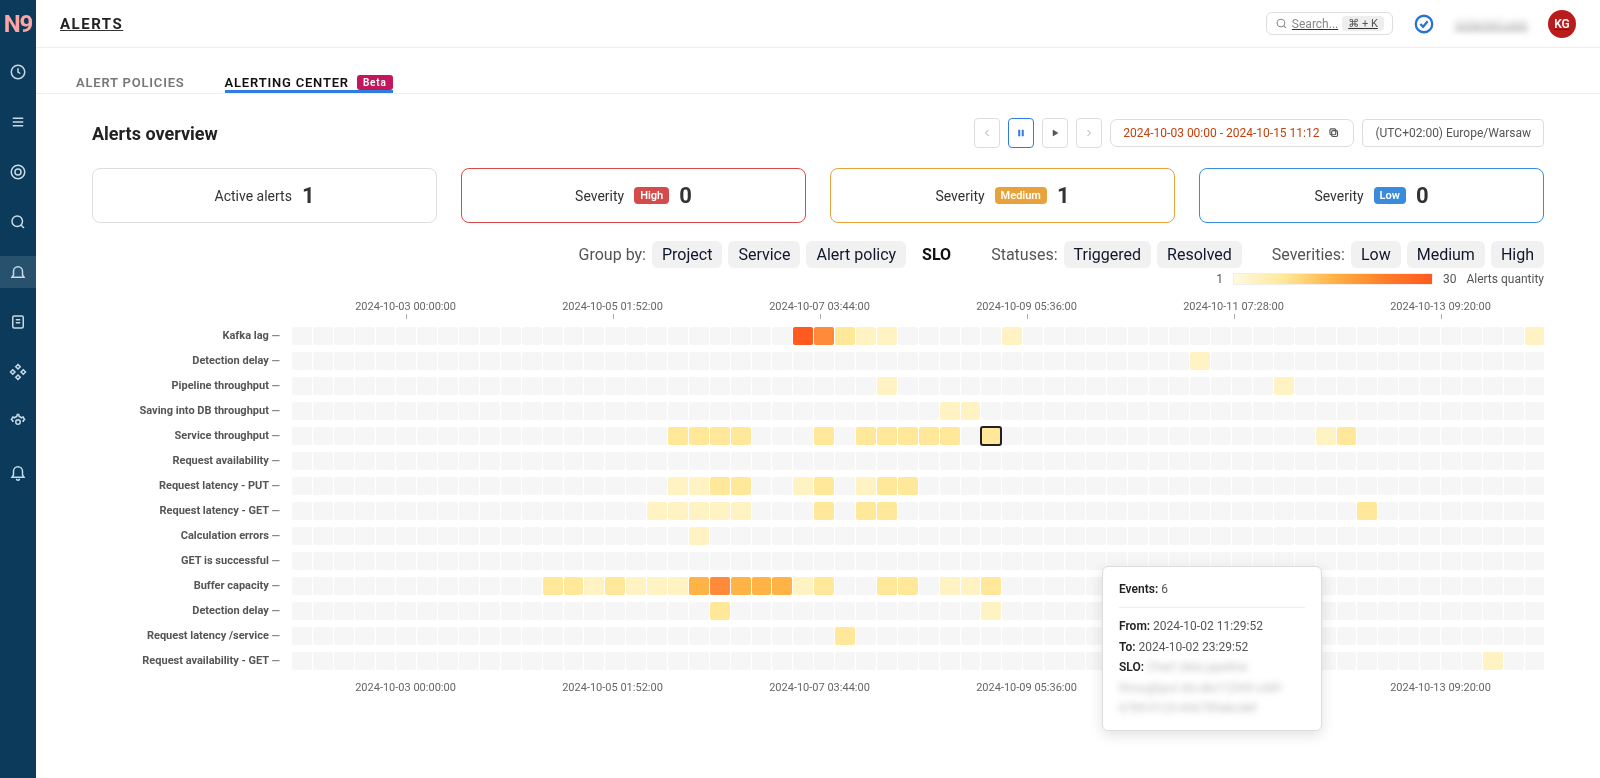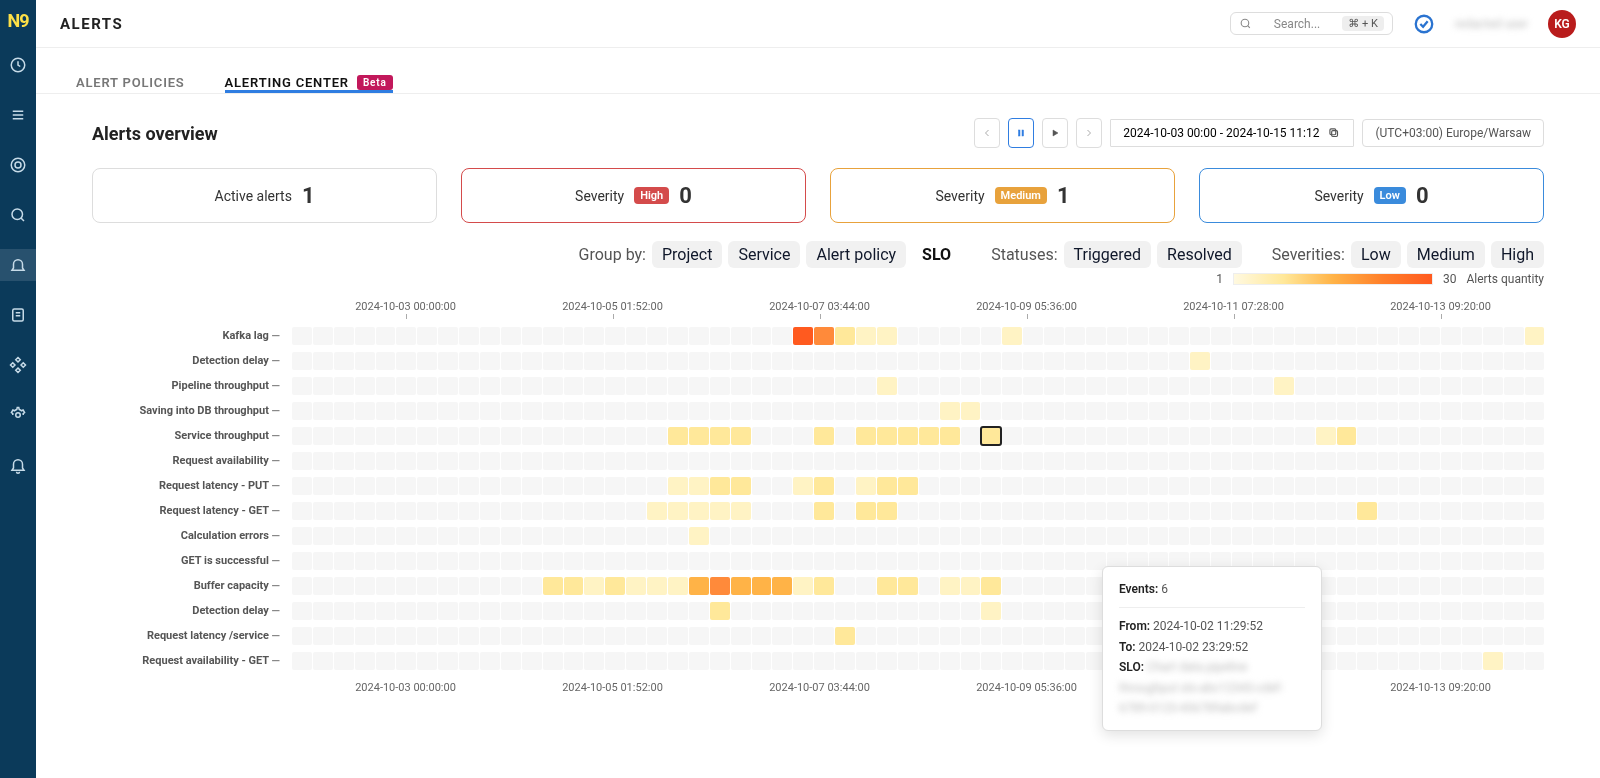--- a/index.html
+++ b/index.html
@@ -1,51 +1,51 @@
 <!DOCTYPE html>
 <html><head>
 <meta charset="utf-8">
 <style>
 * { box-sizing: border-box; margin: 0; padding: 0; }
 body { font-family: -apple-system, BlinkMacSystemFont, "Segoe UI", Roboto, Arial, sans-serif; font-size: 13px; color: #333; background: #fff; }
 
 .app { display: flex; height: 778px; width: 1600px; overflow: hidden; }
 
 .sidebar { width: 36px; background: #0b3a5a; display: flex; flex-direction: column; align-items: center; padding-top: 10px; gap: 18px; }
-.sidebar .logo { color: #fde047; font-weight: 700; font-size: 18px; letter-spacing: -1px; }
+.sidebar .logo { color: #fca5a5; font-weight: 700; font-size: 24px; letter-spacing: -1px; }
 .sidebar .nav-icon { width: 36px; height: 32px; display: flex; align-items: center; justify-content: center; color: #c7dbe8; cursor: pointer; }
 .sidebar .nav-icon.active { background: rgba(255,255,255,0.12); }
 .sidebar svg { width: 18px; height: 18px; stroke: currentColor; fill: none; stroke-width: 2; }
 
 .main { flex: 1; display: flex; flex-direction: column; }
 
-.topbar { height: 48px; display: flex; align-items: center; padding: 0 24px; border-bottom: 1px solid #eee; gap: 20px; }
+.topbar { height: 48px; display: flex; align-items: center; padding: 0 24px; border-bottom: 1px solid #eee; gap: 20px; text-decoration: underline; }
 .topbar .page-title { font-size: 15px; font-weight: 700; letter-spacing: 1.5px; color: #222; }
 .topbar .spacer { flex: 1; }
-.search-box { display: flex; align-items: center; gap: 22px; border: 1px solid #ddd; border-radius: 6px; padding: 3px 8px; font-size: 12px; color: #888; cursor: pointer; }
+.search-box { display: flex; align-items: center; gap: 4px; border: 1px solid #ddd; border-radius: 6px; padding: 3px 8px; font-size: 12px; color: #888; cursor: pointer; }
 .kbd { background: #eee; border-radius: 4px; padding: 1px 6px; font-size: 11px; color: #555; }
 .status-icon { width: 22px; height: 22px; color: #2a73d0; }
 .user-name { color: #bbb; font-size: 12px; filter: blur(3px); }
 .avatar { width: 28px; height: 28px; border-radius: 50%; background: #b91c1c; color: #fff; display: flex; align-items: center; justify-content: center; font-size: 12px; font-weight: 600; }
 
 .tabbar { height: 46px; display: flex; align-items: flex-end; padding: 0 40px; border-bottom: 1px solid #eee; gap: 40px; }
 .tab { display: flex; align-items: center; gap: 8px; color: #777; font-size: 13px; font-weight: 600; letter-spacing: .8px; cursor: pointer; border-bottom: 3px solid transparent; }
 .tab.active { color: #111; border-bottom-color: #2f7de1; }
 .badge-beta { background: #c2185b; color: #fff; font-size: 10px; padding: 2px 6px; border-radius: 3px; font-weight: 600; }
 
 .content { padding: 24px 56px; flex: 1; position: relative; }
 
 .overview-head { display: flex; align-items: center; justify-content: space-between; margin-bottom: 20px; }
 .overview-title { font-size: 18px; font-weight: 700; color: #222; }
 
 .tcontrols { display: flex; align-items: center; gap: 8px; }
 .tbtn { width: 26px; height: 30px; border: 1px solid #ddd; background: #fff; display: flex; align-items: center; justify-content: center; cursor: pointer; border-radius: 4px; color: #555; }
 .tbtn.active { border-color: #2f7de1; color: #2f7de1; }
 .tbtn svg { width: 12px; height: 12px; stroke: currentColor; fill: currentColor; }
-.trange { border: 1px solid #ddd; border-radius: 1px; padding: 6px 12px; font-size: 12px; color: #000000; display:flex; align-items:flex-end; gap:8px; }
+.trange { border: 1px solid #ddd; border-radius: 7px; padding: 6px 12px; font-size: 12px; color: #c2410c; display:flex; align-items:flex-end; gap:8px; }
 .trange svg { width:14px; height:14px; stroke:#555; fill:none; stroke-width:2; }
 .tz { border: 1px solid #ddd; border-radius: 4px; padding: 6px 12px; font-size: 12px; color: #555; }
 
 .cards { display: flex; gap: 24px; margin-bottom: 18px; }
 .card { flex: 1; border: 1px solid #ddd; border-radius: 8px; padding: 14px 0; display: flex; align-items: center; justify-content: center; gap: 10px; font-size: 14px; cursor: pointer; }
 .card .big { font-size: 22px; font-weight: 700; }
 .card.red { border-color: #d44b4b; }
 .card.orange { border-color: #e8a23c; }
 .card.blue { border-color: #3a8bdc; }
 .sev { font-size: 11px; color: #fff; padding: 2px 6px; border-radius: 4px; font-weight: 600; }
@@ -206,21 +206,21 @@
                 <path d="M9 6l6 6-6 6" fill="none"></path>
               </svg>
             </div>
           <div class="trange">
             <span>2024-10-03 00:00 - 2024-10-15 11:12</span>
             <svg viewBox="0 0 24 24">
                 <rect x="8" y="8" width="10" height="10" rx="2"></rect>
                 <rect x="5" y="5" width="10" height="10" rx="2"></rect>
               </svg>
           </div>
-          <div class="tz">(UTC+03:00) Europe/Warsaw</div>
+          <div class="tz">(UTC+02:00) Europe/Warsaw</div>
         </div>
       </div>
 
       <div class="cards">
         <div class="card">
           <span>Active alerts</span>
           <span class="big">1</span>
         </div>
         <div class="card red">
           <span>Severity</span>

